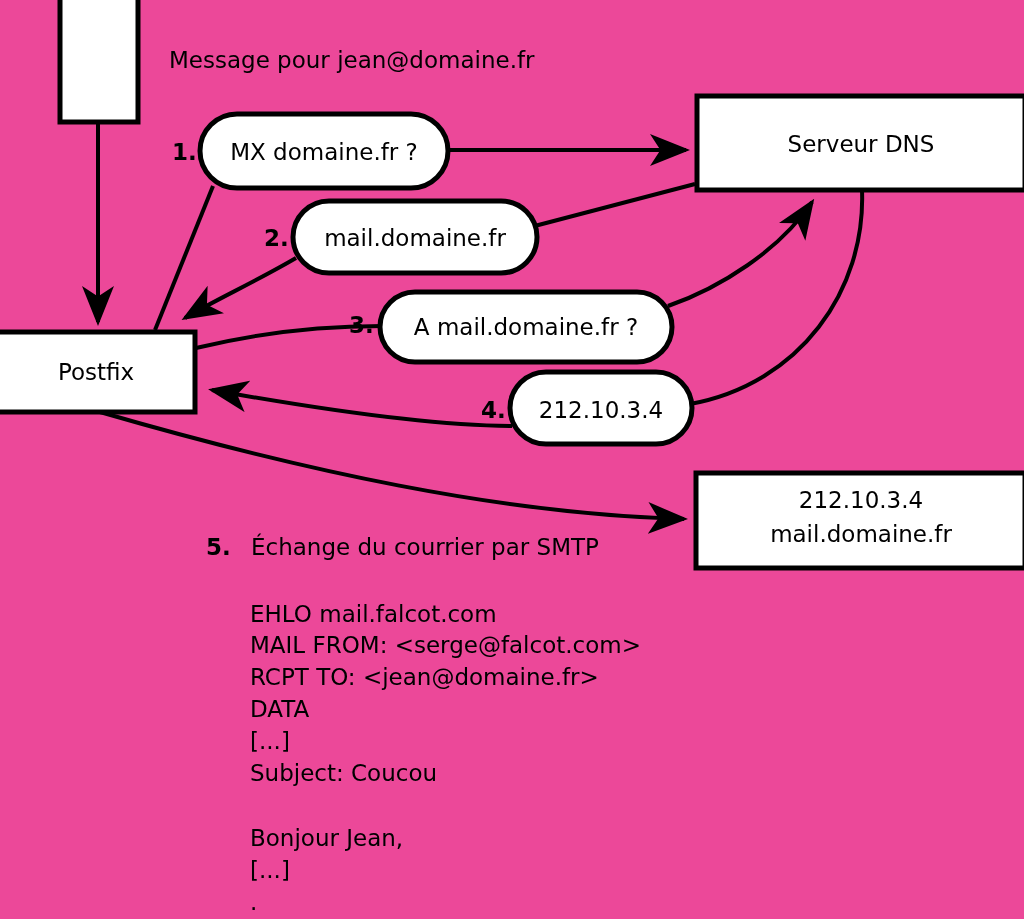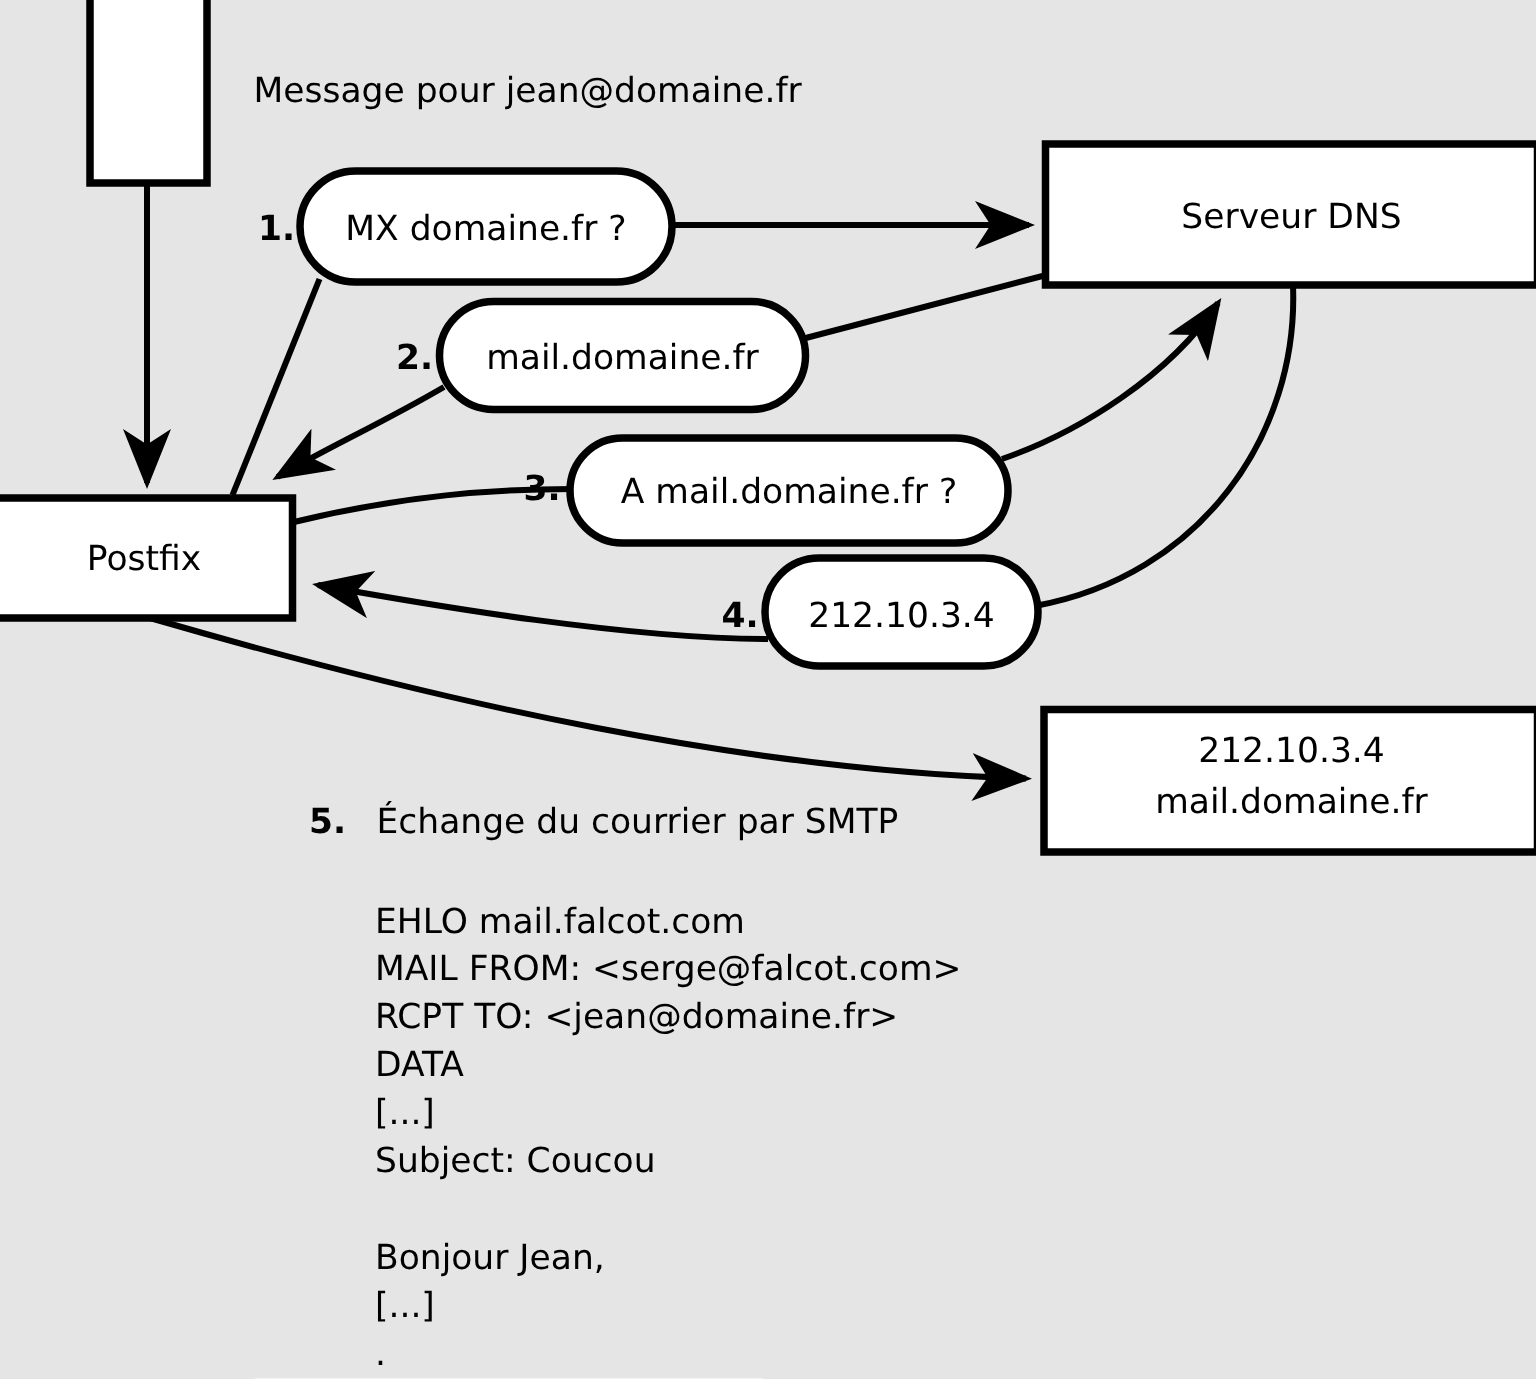--- a/index.html
+++ b/index.html
@@ -7,21 +7,21 @@
     padding: 0;
     background: #ffffff;
   }
   body {
     font-family: "DejaVu Sans", "Liberation Sans", sans-serif;
   }
   #diagram-root {
     position: relative;
     width: 1024px;
     height: 919px;
-    background: #e5e5e5;
+    background: #ec4899;
     overflow: hidden;
   }
   svg#diagram-svg {
     position: absolute;
     top: 0;
     left: 0;
     width: 1024px;
     height: 919px;
     display: block;
   }

